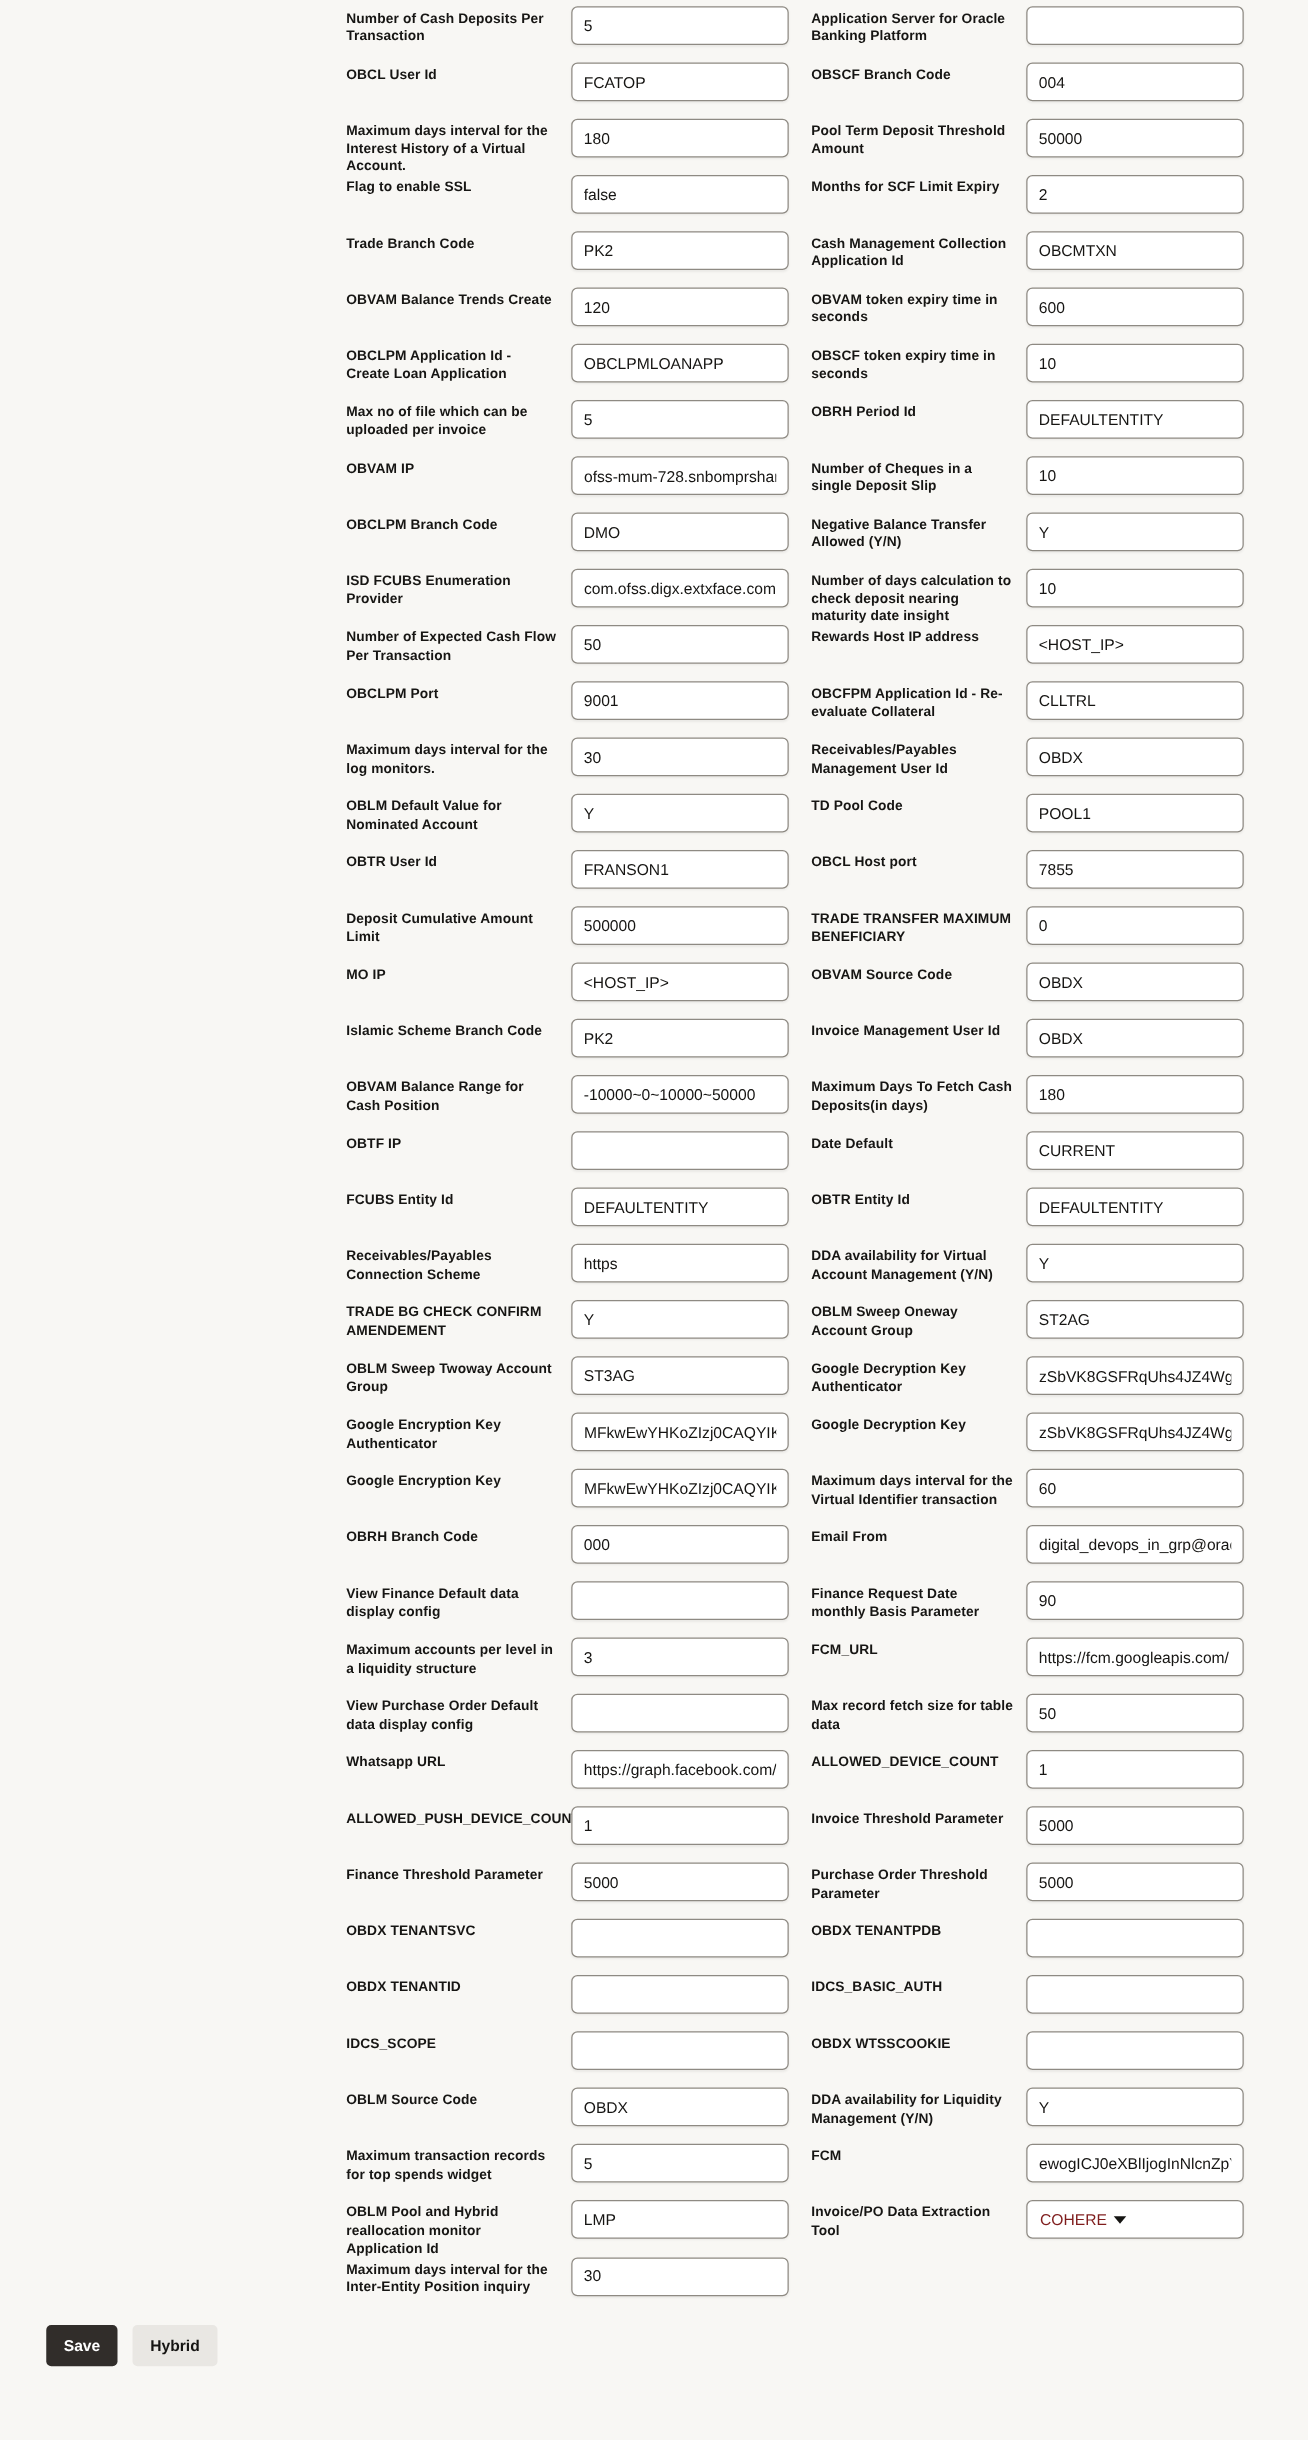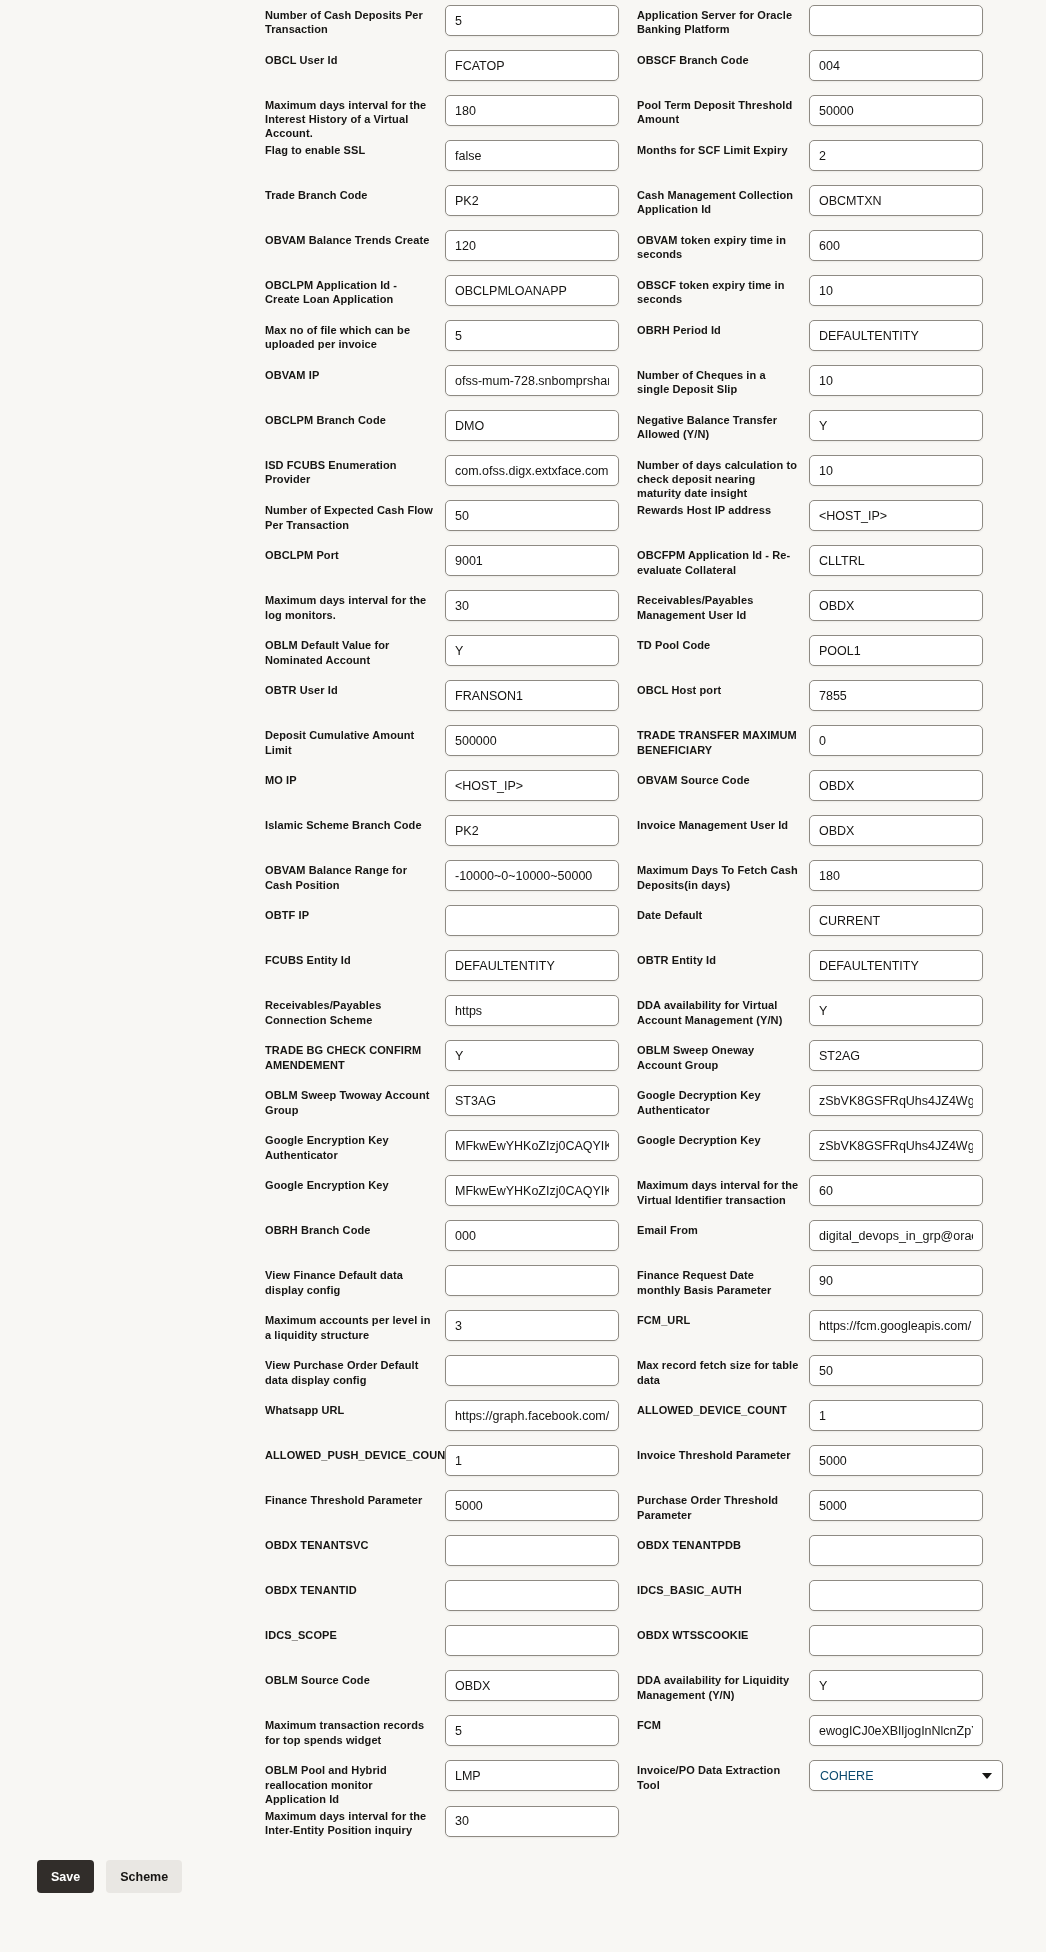--- a/index.html
+++ b/index.html
@@ -11,21 +11,21 @@
     font-family: "Liberation Sans", sans-serif;
     overflow: hidden;
   }
   .page {
     position: relative;
     width: 1046px;
     height: 1952px;
   }
   .form-grid {
     position: absolute;
-    left: 265px;
+    left: 277px;
     top: 5px;
     display: grid;
     grid-template-columns: 180px 174px 18px 172px 174px;
     grid-auto-rows: minmax(45px, auto);
     width: 724px;
   }
   .lbl {
     padding-top: 3px;
     padding-right: 10px;
     font-size: 11px;
@@ -45,32 +45,31 @@
     background: #ffffff;
     padding: 0 9px;
     font-family: "Liberation Sans", sans-serif;
     font-size: 12.5px;
     color: #161513;
     box-shadow: 0 1px 2px rgba(22,21,19,0.06);
     outline: none;
   }
   .selectbox {
     box-sizing: border-box;
-    width: 194px;
+    width: 174px;
     height: 31px;
     border: 1px solid #8e8a83;
     border-radius: 5px;
     background: #ffffff;
     padding: 0 10px;
     font-size: 12.5px;
-    color: #0c4a6e;
+    color: #7f1d1d;
     box-shadow: 0 1px 2px rgba(22,21,19,0.06);
     display: flex;
     align-items: center;
-    justify-content: space-between;
     cursor: pointer;
   }
   .caret {
     width: 0;
     height: 0;
     border-left: 5px solid transparent;
     border-right: 5px solid transparent;
     border-top: 6px solid #161513;
     margin-left: 6px;
   }
@@ -310,16 +309,16 @@
       </div>
       <div class="lbl">Maximum days interval for the Inter-Entity Position inquiry</div>
       <div class="ctl"><input type="text" class="tinput" value="30" style=""></div>
       <div class="gapcol"></div>
       <div class="lbl"></div>
       <div class="ctl"></div>
     </div>
 
   <div class="btn-row">
     <button class="btn btn-save">Save</button>
-    <button class="btn btn-cancel">Scheme</button>
+    <button class="btn btn-cancel">Hybrid</button>
   </div>
 
 </div>
 
 </body></html>

